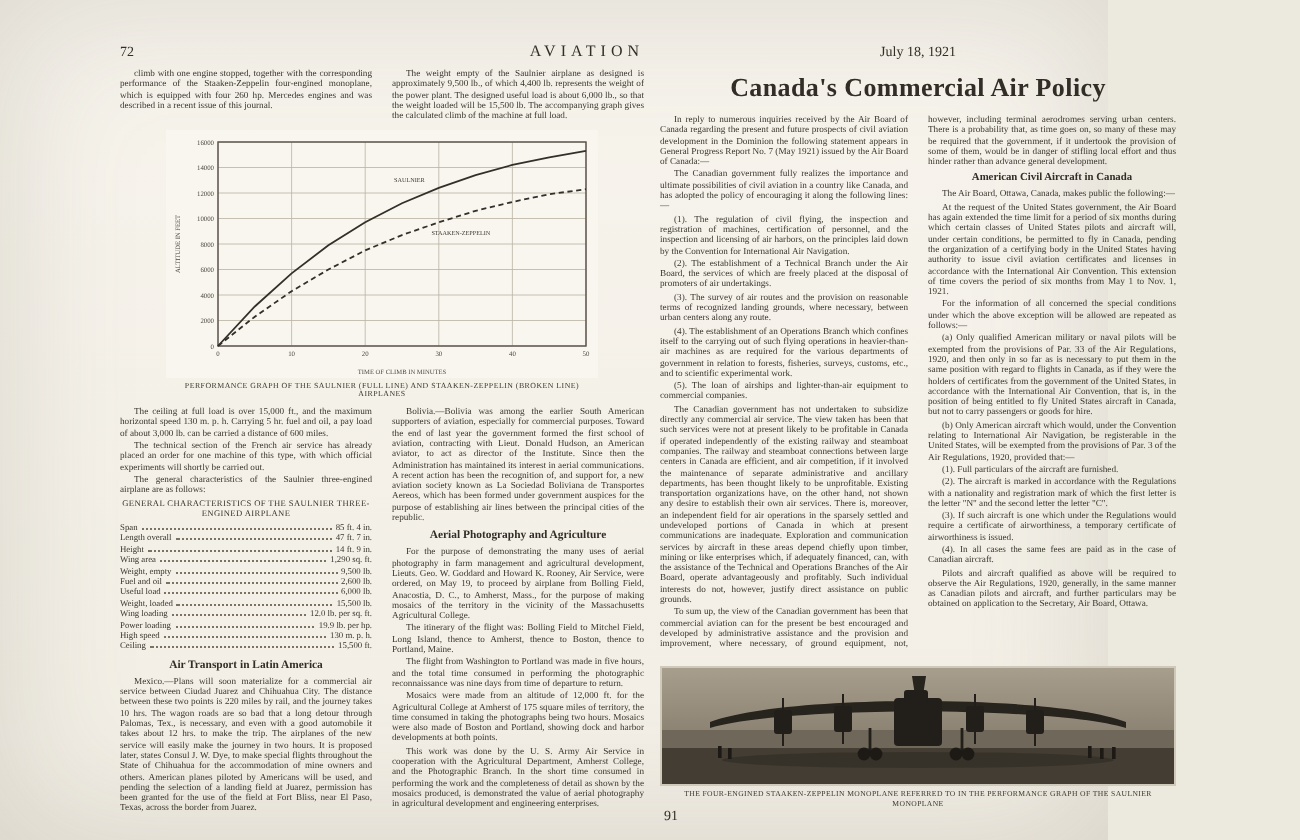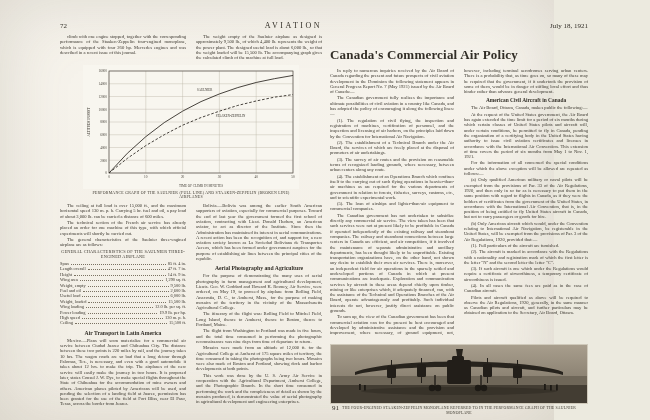--- a/index.html
+++ b/index.html
@@ -3,40 +3,40 @@
 <meta charset="utf-8">
 <style>
   *{margin:0;padding:0;box-sizing:border-box}
   html,body{width:650px;height:420px;overflow:hidden}
   body{background:#eceadf;font-family:"Liberation Serif",serif;color:#322e27}
   .spread{position:relative;width:554px;height:420px;
     background:linear-gradient(180deg,#f7f4ed 0%,#f2eee5 100%);
     box-shadow:inset 0 0 70px rgba(110,100,78,.20)}
   .folio-left{position:absolute;top:22px;left:60px;font-size:7px}
   .journal{position:absolute;top:21px;left:60px;width:262px;text-align:right;font-size:8px;letter-spacing:2.5px}
-  .date{position:absolute;top:22px;left:330px;width:258px;text-align:right;font-size:7px}
+  .date{position:absolute;top:22px;left:330px;width:258px;text-align:center;font-size:7px}
   .folio-right{position:absolute;left:332px;top:404px;font-size:7px}
   .page-left{position:absolute;left:60px;top:34px;width:262px}
   .page-right{position:absolute;left:330px;top:34px;width:258px}
   .cols{column-count:2;column-gap:10px;column-fill:auto;overflow:hidden}
   .intro{height:28px}
   .body2{height:212px;margin-top:3px}
   .abody{height:270px}
   p.p{font-size:4.6px;line-height:5.3px;text-align:justify;text-indent:7px;margin-bottom:1px;color:#3a362e}
   figure{margin:3px auto 0;width:216px}
   .chart{display:block;background:#f8f6ef}
   figcaption{font-size:3.9px;line-height:4.8px;text-align:center;letter-spacing:.25px;margin-top:1.5px;color:#3c382f}
   h3.sec{font-size:5.7px;text-align:center;margin:4px 0 2px;font-weight:700}
   .tbl{break-inside:avoid;margin:2px 0 3px}
   .tbl-head{font-size:4.3px;line-height:5px;text-align:center;letter-spacing:.2px;margin-bottom:1.5px;color:#3a362e}
   .trow{display:flex;align-items:baseline;font-size:4.4px;line-height:5.4px;color:#3a362e}
   .trow .lbl{white-space:nowrap}
   .trow .dots{flex:1;border-bottom:1px dotted #7a7262;margin:0 2px 1px}
   .trow .val{white-space:nowrap}
-  h1.art{font-size:13px;font-weight:700;text-align:left;margin:13px 0 5px;letter-spacing:.2px}
+  h1.art{font-size:13px;font-weight:700;text-align:center;margin:2px 0 5px;letter-spacing:.2px}
   h3.sub{font-size:5.4px;text-align:center;font-weight:700;margin:3px 0 2px}
   .photo{margin-top:6px;width:258px;height:60px;border:1px solid #cfc9ba;background:#6e675b;overflow:hidden}
   .photo svg{display:block}
   .pcap{width:244px;margin:2px auto 0;font-size:3.8px;line-height:4.7px;text-align:center;letter-spacing:.2px;color:#3c382f}
   svg text{font-family:"Liberation Serif",serif}
 </style>
 </head>
 <body>
 
 <div class="spread">

